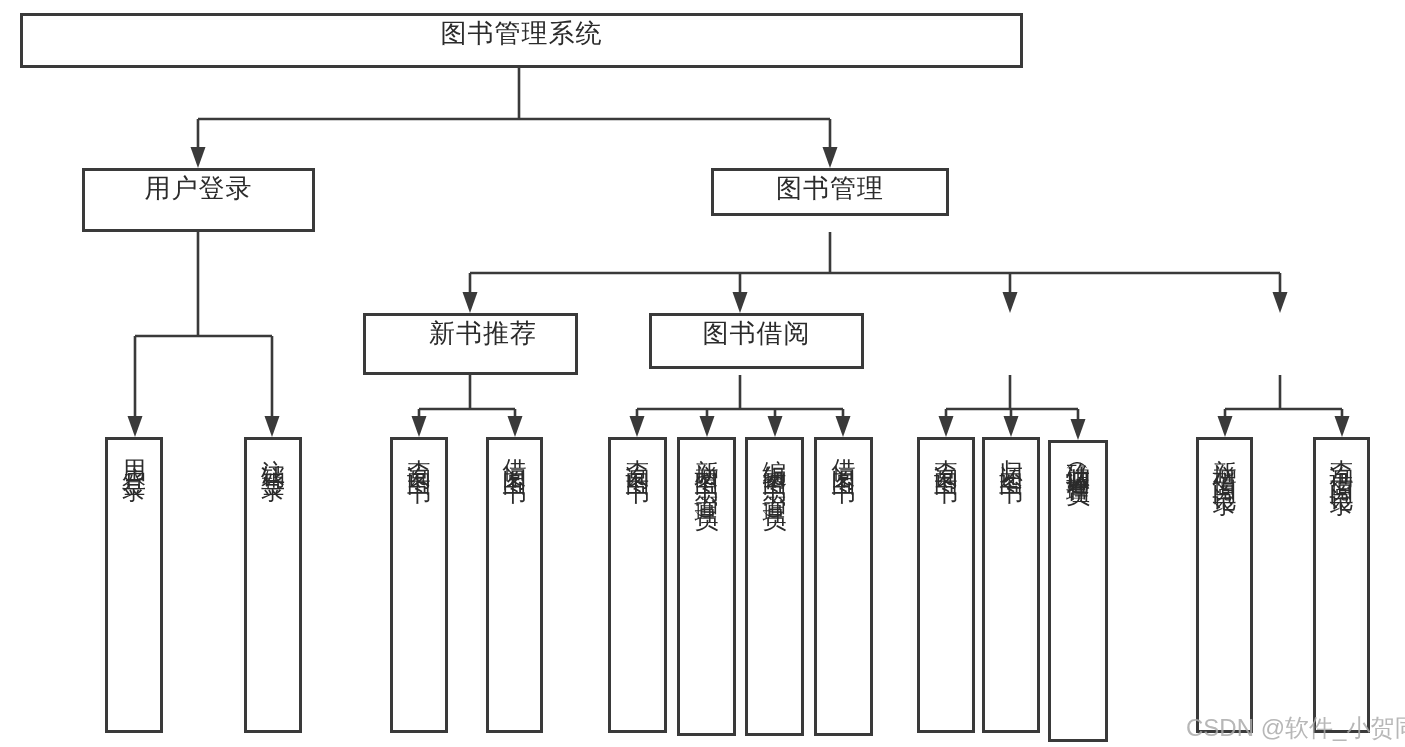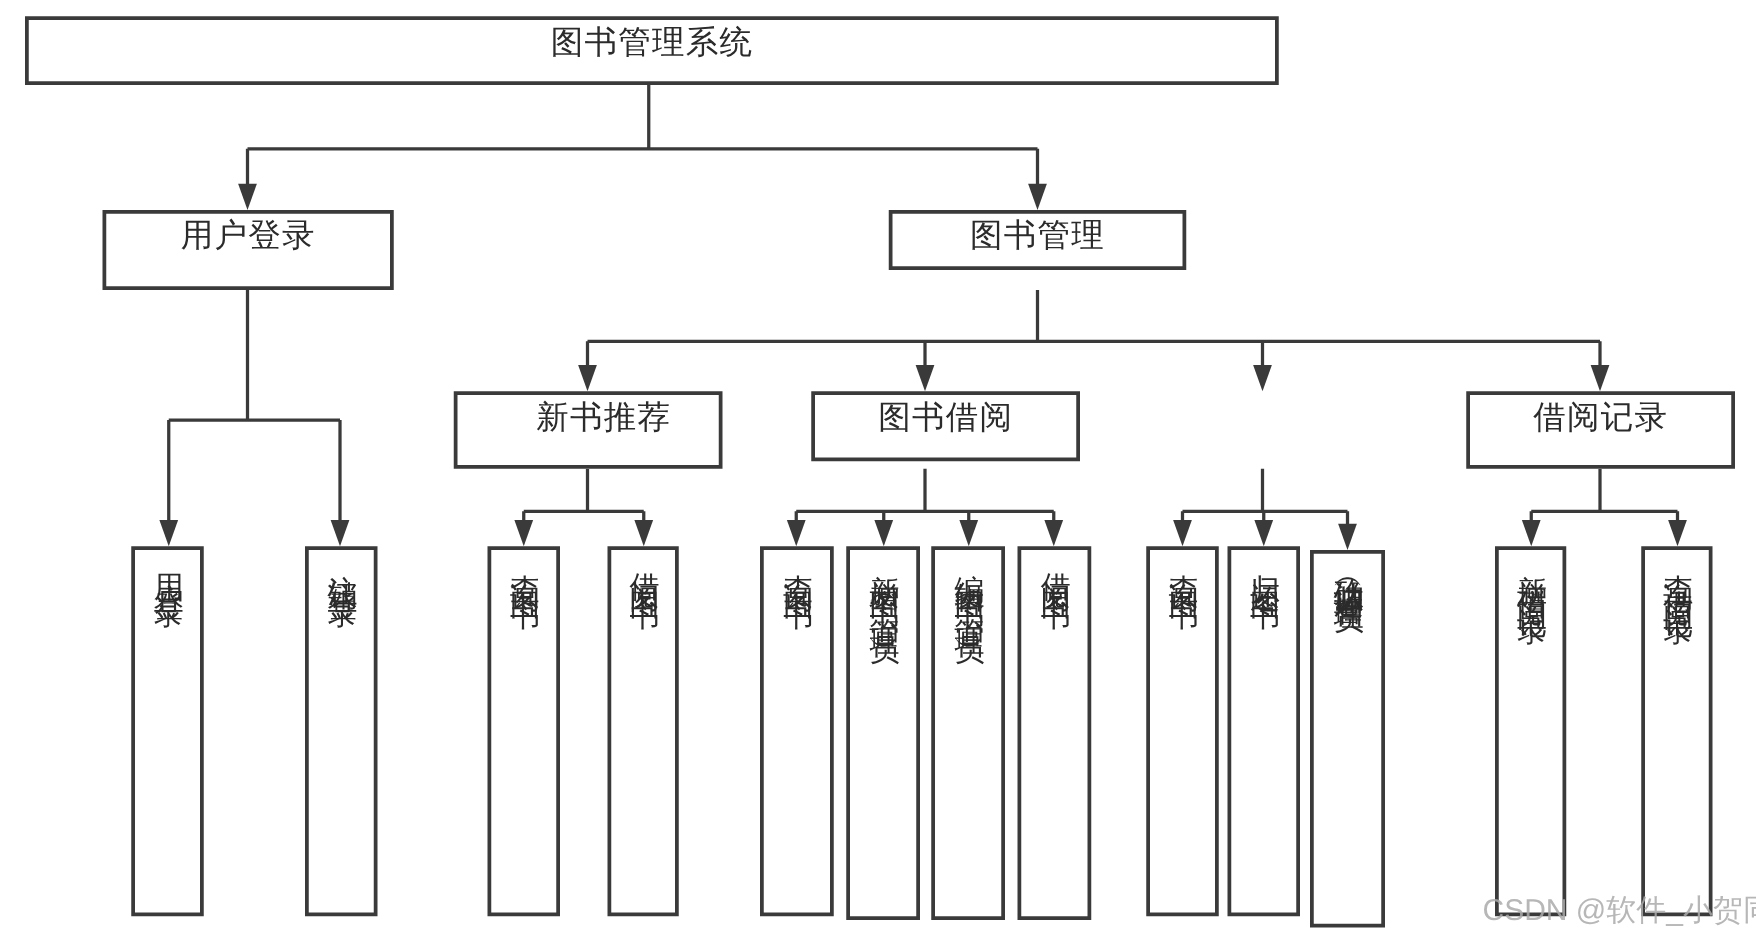--- a/index.html
+++ b/index.html
@@ -119,23 +119,20 @@
   <div class="node hbox" style="left:711px; top:168px; width:238px; height:48px;">
     <span>图书管理</span>
   </div>
 
   <div class="node hbox" style="left:363px; top:313px; width:215px; height:62px;padding-left:25px;">
     <span>新书推荐</span>
   </div>
   <div class="node hbox" style="left:633px; top:313px; width:215px; height:56px;margin-left:16px;">
     <span>图书借阅</span>
   </div>
-  <div class="node hbox" style="left:1173px; top:313px; width:215px; height:62px;">
-    <span>借阅记录</span>
-  </div>
 
   <div class="node vbox" style="left:105px; top:437px; width:58px; height:296px;">
     <span class="vtext">用户登录</span>
   </div>
   <div class="node vbox" style="left:244px; top:437px; width:58px; height:296px;">
     <span class="vtext">注销登录</span>
   </div>
 
   <div class="node vbox" style="left:390px; top:437px; width:58px; height:296px;">
     <span class="vtext">查询图书</span>

